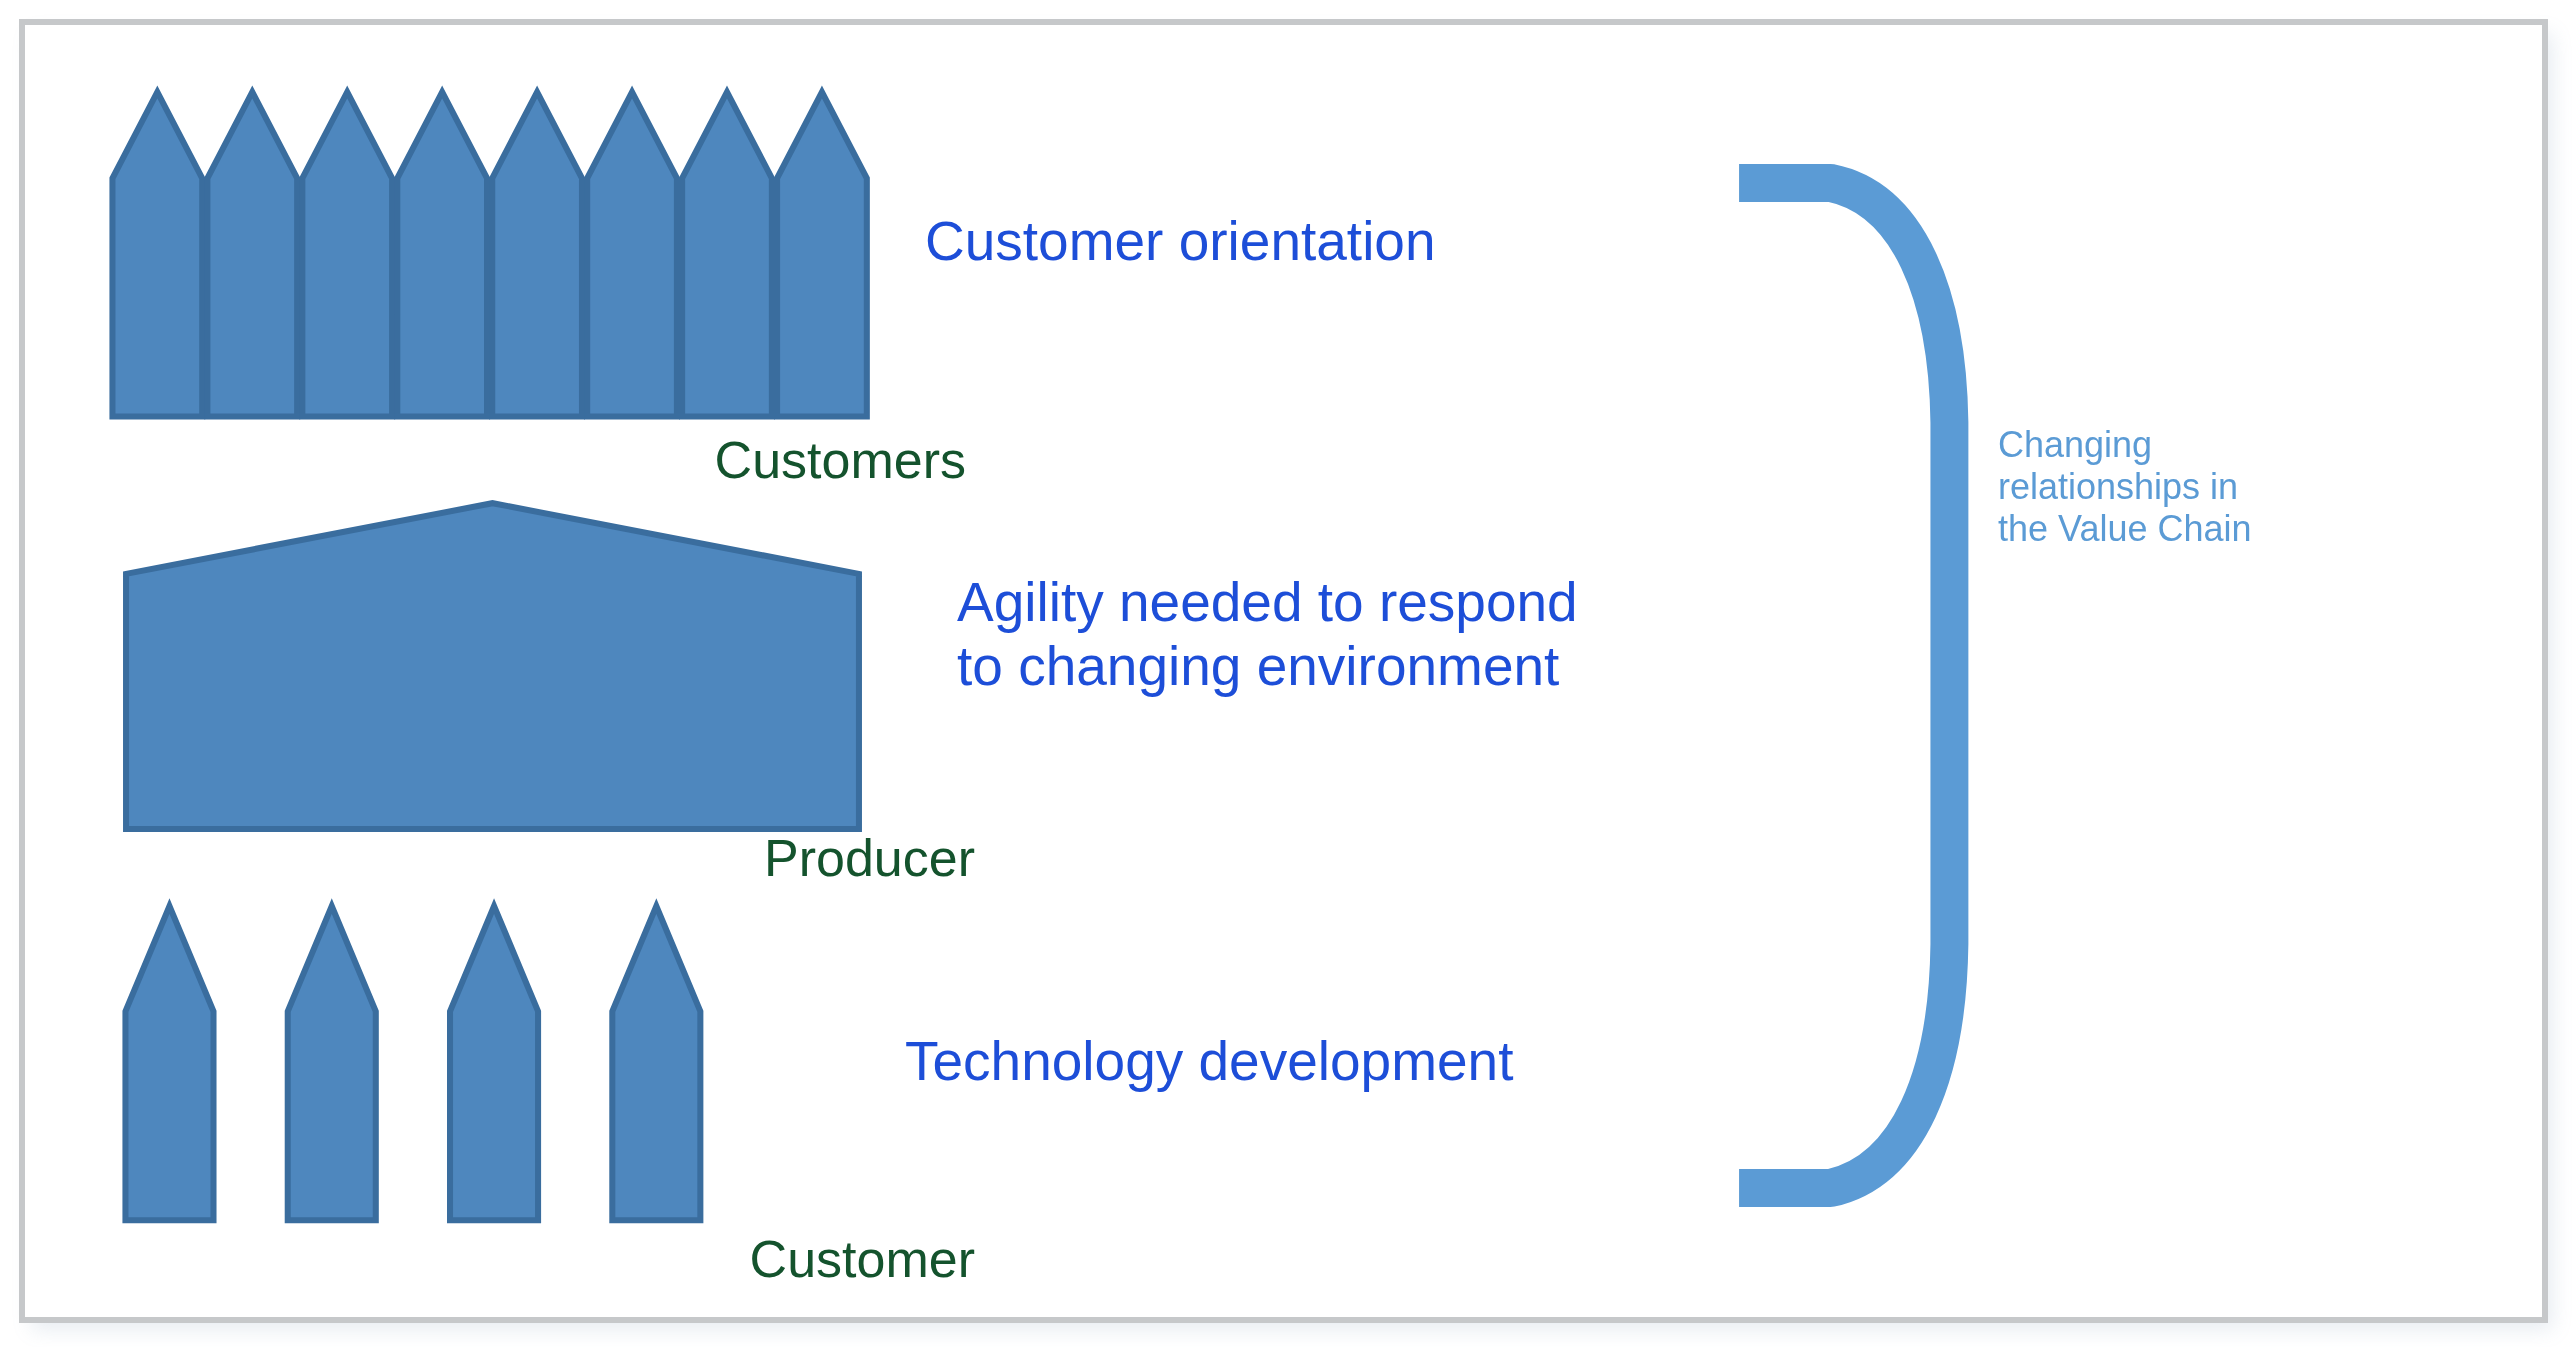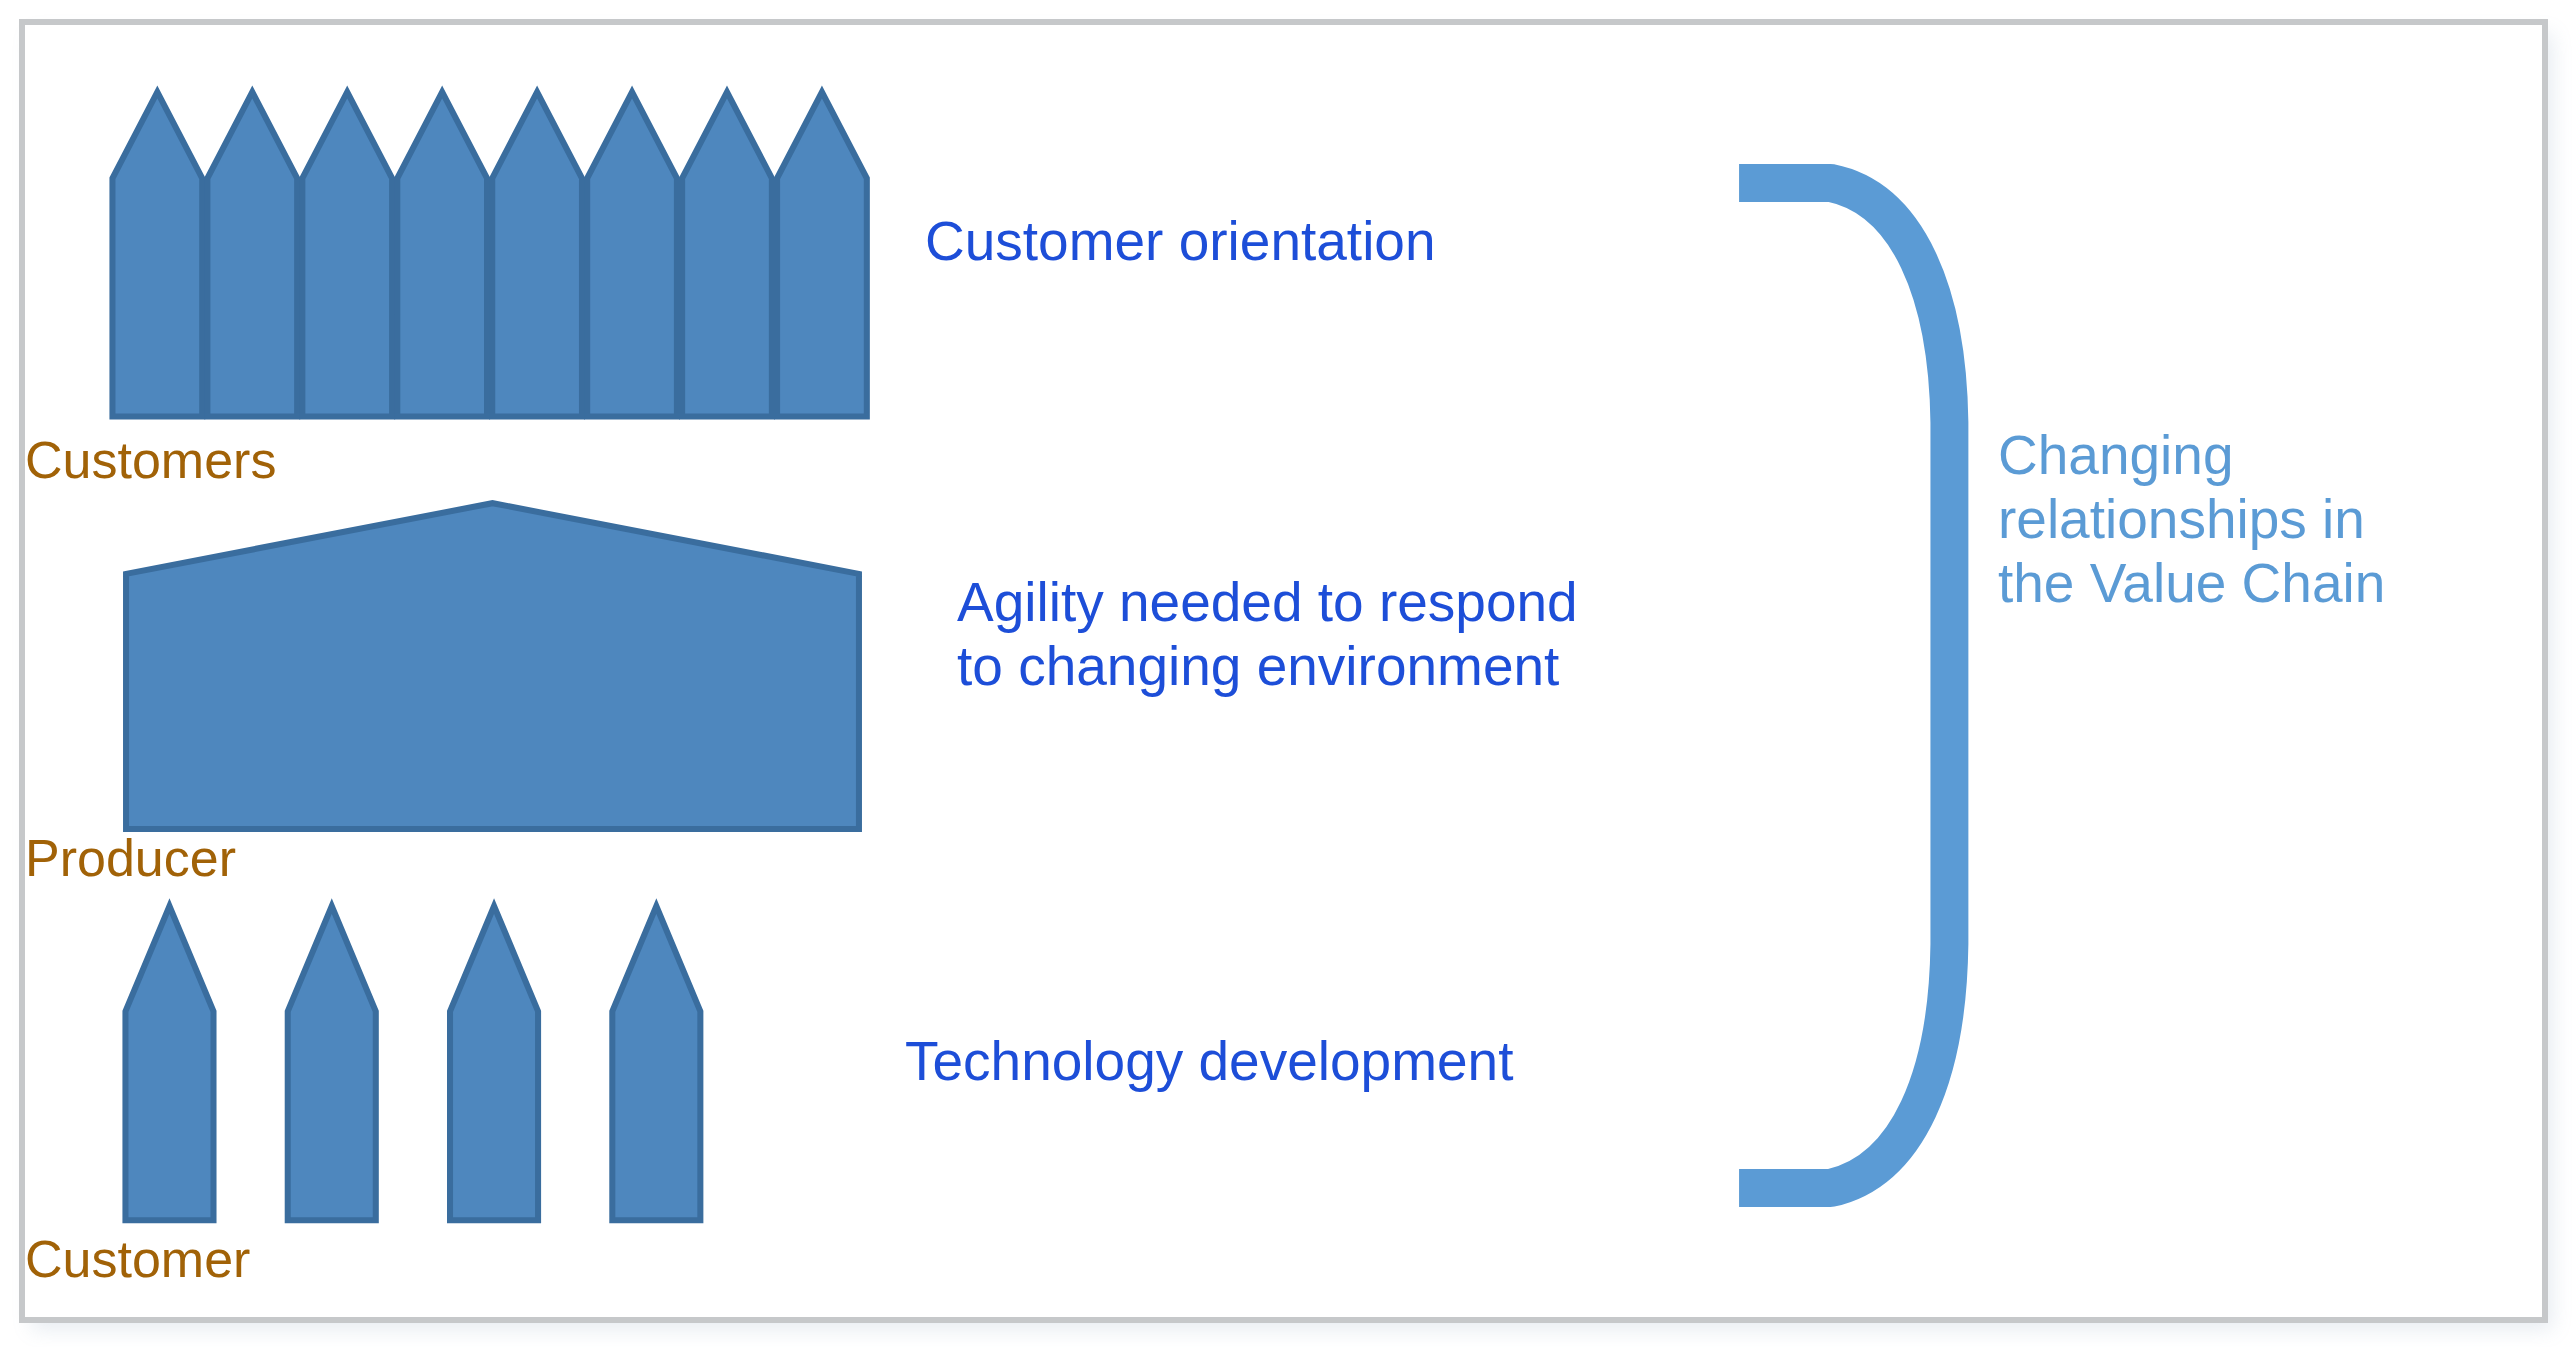--- a/index.html
+++ b/index.html
@@ -44,27 +44,27 @@
     overflow: visible;
   }
 
   #customers-group { left: 84px;  top: 60px;   width: 763px;  height: 341px; }
   #producer-group  { left: 97px; top: 473px;  width: 741px;  height: 338px; }
   #suppliers-group { left: 97px; top: 874px; width: 751px;  height: 330px; }
 
   
   .row-caption {
     position: absolute;
-    color: #a16207;
+    color: #14532d;
     font-family: "Liberation Sans", sans-serif;
     font-weight: 400;
     font-size: 52px;
     line-height: 1.1;
     white-space: nowrap;
-    text-align: left;
+    text-align: right;
   }
   #caption-customers { left: 0px;  top: 407px;  width: 941px; }
   #caption-producer  { left: 0px;  top: 805px;  width: 950px; }
   #caption-suppliers { left: 0px;  top: 1206px; width: 950px; }
 
   
   .annotation {
     position: absolute;
     color: #1d4ed8;
     font-family: "Liberation Sans", sans-serif;
@@ -89,21 +89,21 @@
 
   
   #summary-text {
     position: absolute;
     left: 1973px;
     top: 399px;
     width: 570px;
     color: #5b9bd5;
     font-family: "Liberation Sans", sans-serif;
     font-weight: 400;
-    font-size: 55px;
+    font-size: 36px;
     line-height: 1.16;
     white-space: pre-line;
   }
 </style>
 </head>
 <body>
 
 <div id="slide">
 
   <div id="frame">

